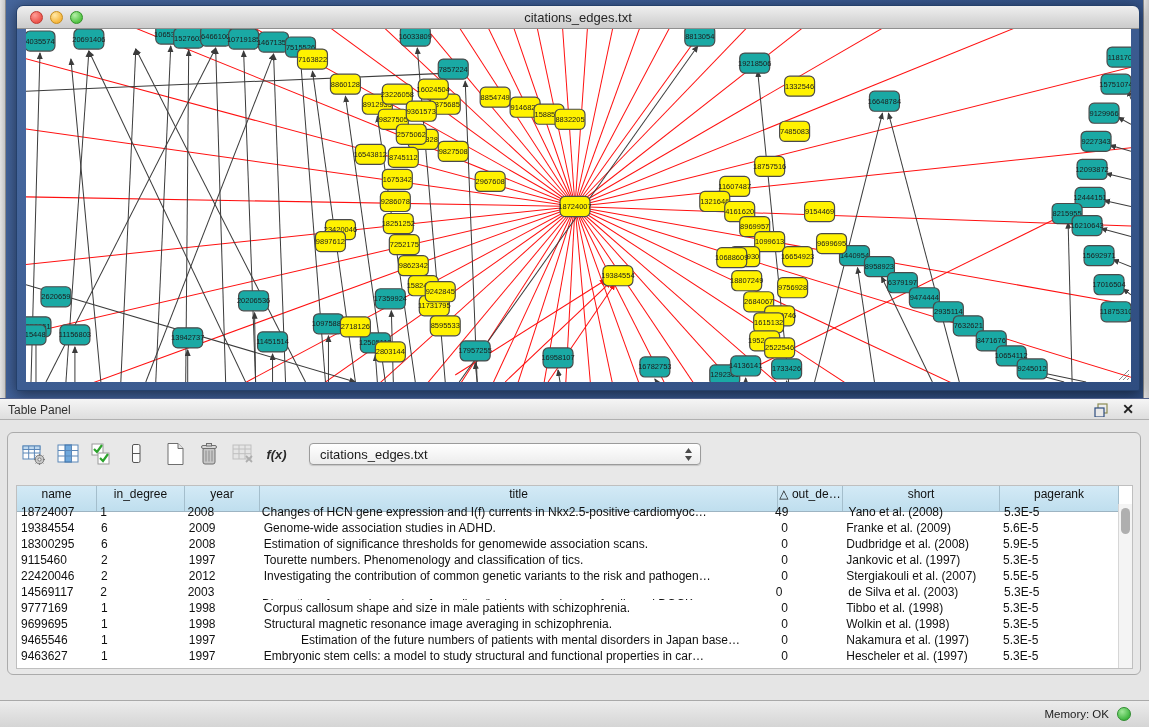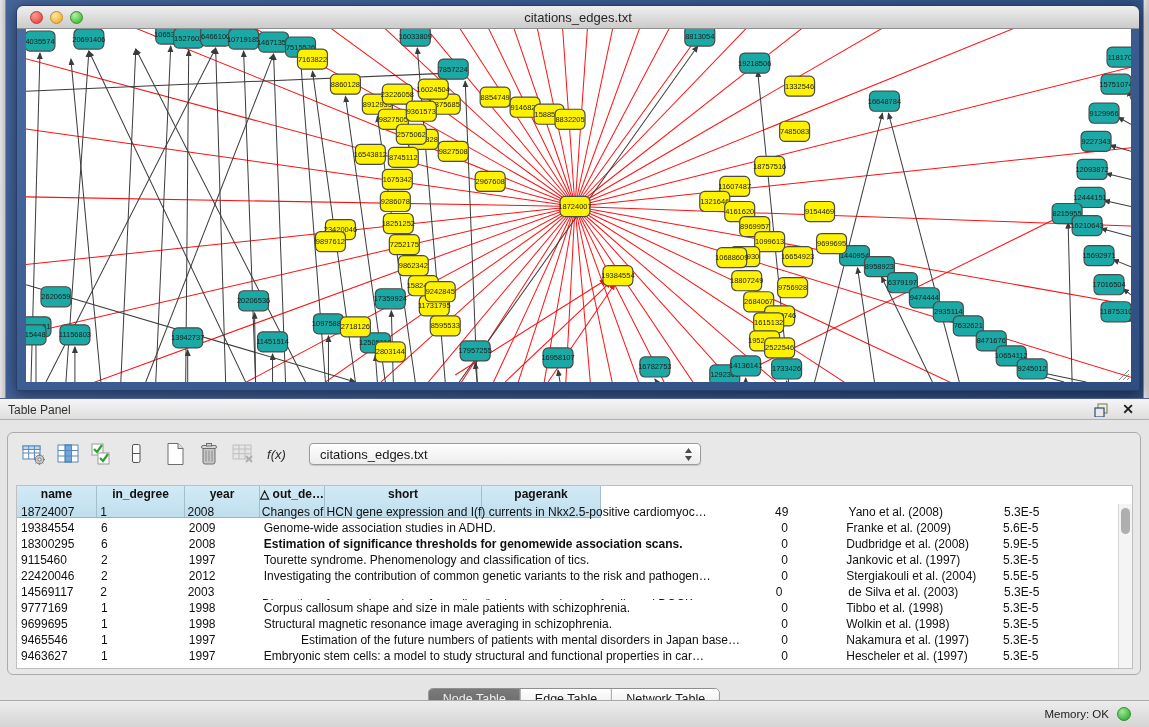--- a/index.html
+++ b/index.html
@@ -39,30 +39,30 @@
   .panel-close { position:absolute; right:15px; top:2px; font-size:14px; font-weight:bold; color:#1E1E1E; cursor:default; }
 
   .panel-body { position:absolute; left:0; top:420px; width:1149px; height:280px; background:#E5E5E5; }
   .panel-container { position:absolute; left:7px; top:12px; width:1134px; height:243px;
     border:1px solid #ABABAB; border-radius:6px; background:#E8E8E8; }
 
   .toolbar { position:absolute; left:12px; top:5px; height:32px; display:flex; align-items:center; }
   .tool-btn { width:27px; height:27px; margin-right:7px; display:flex; align-items:center; justify-content:center;
     background:transparent; border:none; }
   .tool-btn.gap { margin-left:5px; }
-  .fx-label { font-size:13px; font-style:italic; font-weight:normal; color:#2A2A2A; }
+  .fx-label { font-size:13px; font-style:italic; font-weight:bold; color:#2A2A2A; }
   .combo { position:relative; width:392px; height:22px; margin-left:12px; border:1px solid #9B9B9B; border-radius:4px;
     background:linear-gradient(#FFFFFF,#ECECEC); box-shadow:0 1px 1px rgba(0,0,0,.15); }
   .combo .val { position:absolute; left:10px; top:3px; font-size:13px; color:#1B1B1B; }
   .combo .arrows { position:absolute; right:7px; top:3px; }
 
   .dtable { position:absolute; left:8px; top:52px; width:1117px; height:184px; background:#FFF;
     border:1px solid #BFBFBF; }
-  .thead { position:absolute; left:0; top:0; height:32px; display:flex;
-    background:linear-gradient(#D3EAF6,#BFDEEE); border-bottom:1px solid #9DB4C2;font-weight:bold; }
+  .thead { position:absolute; left:0; top:0; height:26px; display:flex;
+    background:linear-gradient(#D3EAF6,#BFDEEE); border-bottom:1px solid #9DB4C2; }
   .th { font-size:12px; color:#111; text-align:center; line-height:17px; border-right:1px solid #A4BECC;
     overflow:hidden; white-space:nowrap; }
   .tbody { position:absolute; left:0; top:18px; right:14px; bottom:0; overflow:hidden; }
   .tr { display:flex; height:16px; }
   .td { font-size:12px; color:#101010; padding-left:4px; line-height:16px;
     overflow:hidden; white-space:nowrap; }
   .vscroll { position:absolute; right:0; top:18px; width:14px; bottom:0; background:#F4F4F4; border-left:1px solid #D6D6D6; }
   .vthumb { position:absolute; left:2px; top:4px; width:9px; height:26px; background:#AFAFAF; border-radius:5px; }
 
   .tabs { position:absolute; left:50%; transform:translateX(-50%); top:255px; height:21px; display:flex;
@@ -716,20 +716,21 @@
             </svg>
           </span>
         </div>
       </div>
 
       <div class="dtable">
         <div class="thead" id="thead">
             <div class="th" style="width: 80px;">name</div>
             <div class="th" style="width: 88px;">in_degree</div>
             <div class="th" style="width: 75px;">year</div>
+            <div class="th" style="width: 518px;">title</div>
             <div class="th" style="width: 65px;">△ out_de…</div>
             <div class="th" style="width: 157px;">short</div>
             <div class="th" style="width: 119px;">pagerank</div>
           </div>
         <div class="tbody" id="tbody">
             <div class="tr">
               <div class="td" style="width: 80px;">18724007</div>
               <div class="td" style="width: 88px;">1</div>
               <div class="td" style="width: 75px;">2008</div>
               <div class="td" style="width: 518px;">Changes of HCN gene expression and I(f) currents in Nkx2.5-positive cardiomyoc…</div>
@@ -743,41 +744,41 @@
               <div class="td" style="width: 75px;">2009</div>
               <div class="td" style="width: 518px;">Genome-wide association studies in ADHD.</div>
               <div class="td" style="width: 65px;">0</div>
               <div class="td" style="width: 157px;">Franke et al. (2009)</div>
               <div class="td" style="width: 119px;">5.6E-5</div>
             </div>
             <div class="tr">
               <div class="td" style="width: 80px;">18300295</div>
               <div class="td" style="width: 88px;">6</div>
               <div class="td" style="width: 75px;">2008</div>
-              <div class="td" style="width: 518px; font-weight: bold;">Estimation of significance thresholds for genomewide association scans.</div>
+              <div class="td" style="width: 518px;">Estimation of significance thresholds for genomewide association scans.</div>
               <div class="td" style="width: 65px;">0</div>
               <div class="td" style="width: 157px;">Dudbridge et al. (2008)</div>
               <div class="td" style="width: 119px;">5.9E-5</div>
             </div>
             <div class="tr">
               <div class="td" style="width: 80px;">9115460</div>
               <div class="td" style="width: 88px;">2</div>
               <div class="td" style="width: 75px;">1997</div>
-              <div class="td" style="width: 518px;">Tourette syndrome. Phenomenology and classification of tics.</div>
+              <div class="td" style="width: 518px;">Tourette numbers. Phenomenology and classification of tics.</div>
               <div class="td" style="width: 65px;">0</div>
               <div class="td" style="width: 157px;">Jankovic et al. (1997)</div>
               <div class="td" style="width: 119px;">5.3E-5</div>
             </div>
             <div class="tr">
               <div class="td" style="width: 80px;">22420046</div>
               <div class="td" style="width: 88px;">2</div>
               <div class="td" style="width: 75px;">2012</div>
               <div class="td" style="width: 518px;">Investigating the contribution of common genetic variants to the risk and pathogen…</div>
               <div class="td" style="width: 65px;">0</div>
-              <div class="td" style="width: 157px;">Stergiakouli et al. (2004)</div>
+              <div class="td" style="width: 157px;">Stergiakouli et al. (2007)</div>
               <div class="td" style="width: 119px;">5.5E-5</div>
             </div>
             <div class="tr">
               <div class="td" style="width: 80px;">14569117</div>
               <div class="td" style="width: 88px;">2</div>
               <div class="td" style="width: 75px;">2003</div>
               <div class="td" style="width: 518px; margin-top: 12px;">Disruption of a novel member of a sodium/hydrogen exchanger family and DOCK…</div>
               <div class="td" style="width: 65px;">0</div>
               <div class="td" style="width: 157px; margin-left: 8px;">de Silva et al. (2003)</div>
               <div class="td" style="width: 119px;">5.3E-5</div>
@@ -817,25 +818,20 @@
               <div class="td" style="width: 65px;">0</div>
               <div class="td" style="width: 157px;">Hescheler et al. (1997)</div>
               <div class="td" style="width: 119px;">5.3E-5</div>
             </div>
           </div>
         <div class="vscroll">
           <div class="vthumb"></div>
         </div>
       </div>
 
-      <div class="tabs" id="tabs">
-          <div class="tab active">Node Table</div>
-          <div class="tab">Edge Table</div>
-          <div class="tab">Network Table</div>
-        </div>
     </div>
   </div>
 
   <div class="statusbar">
     <span class="mem">Memory: OK</span>
     <span class="mem-dot"></span>
   </div>
 </div>
 
 </body></html>

